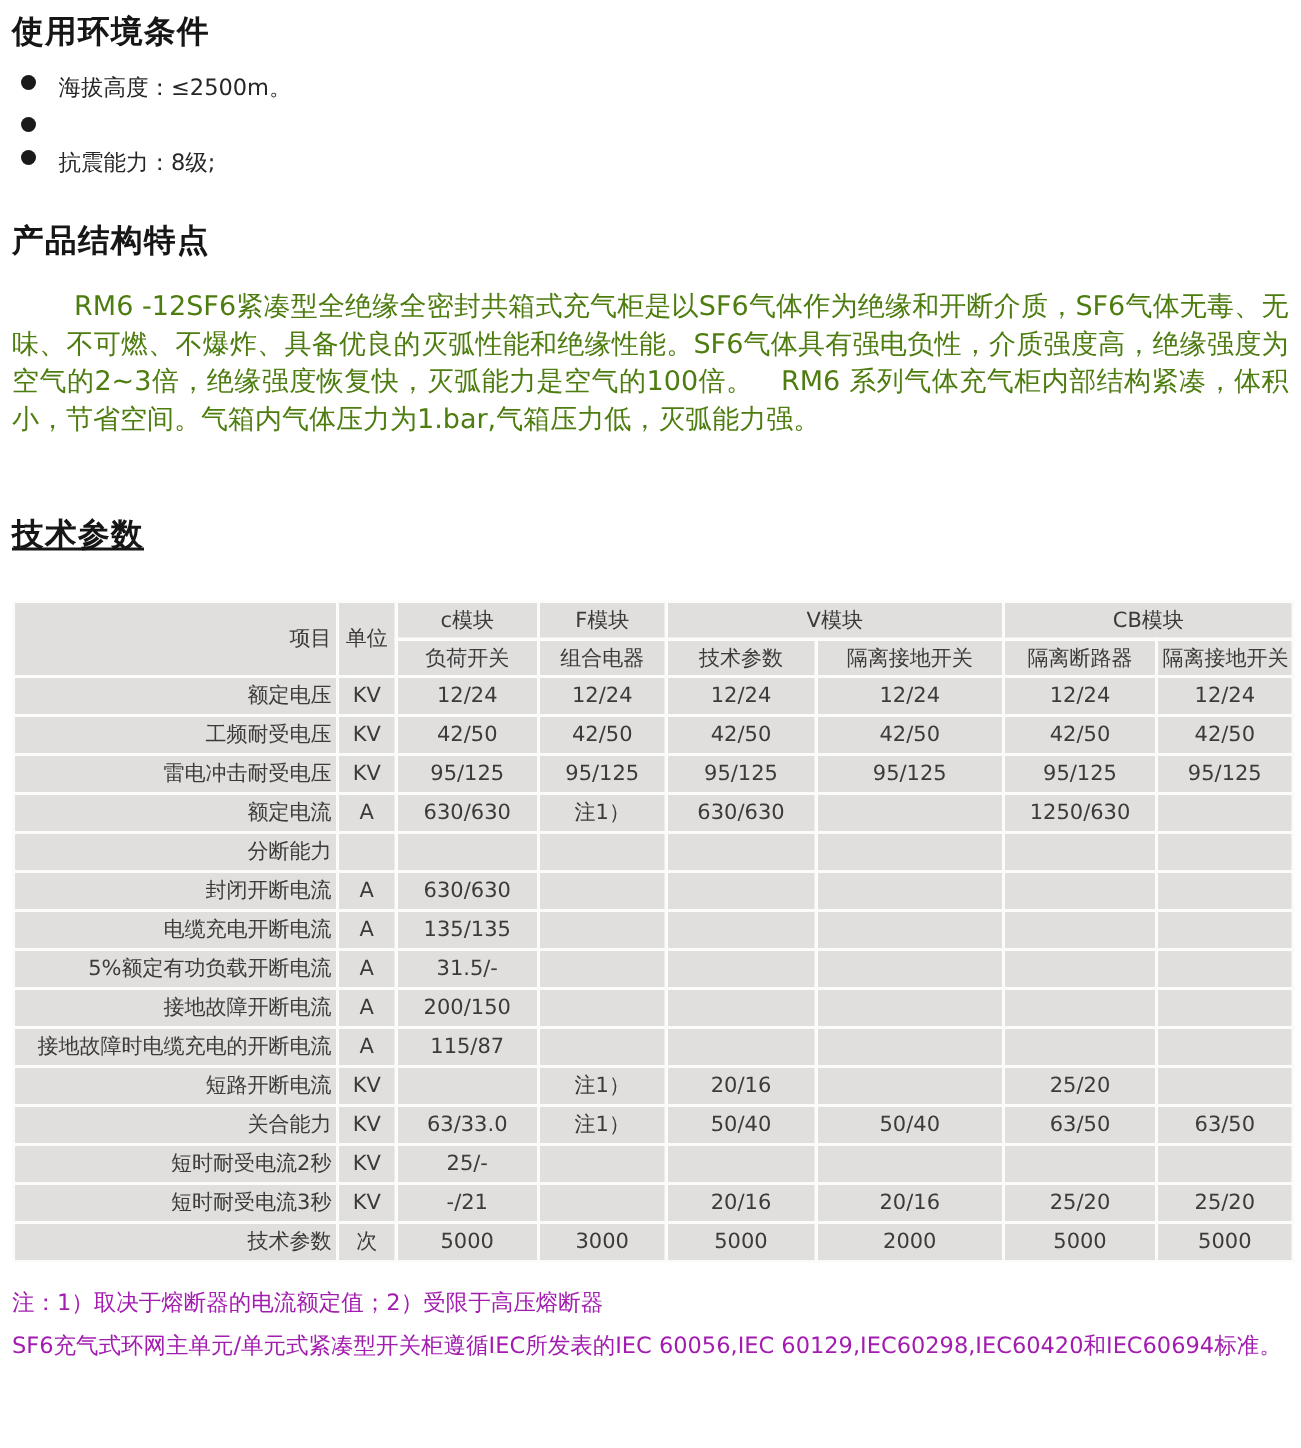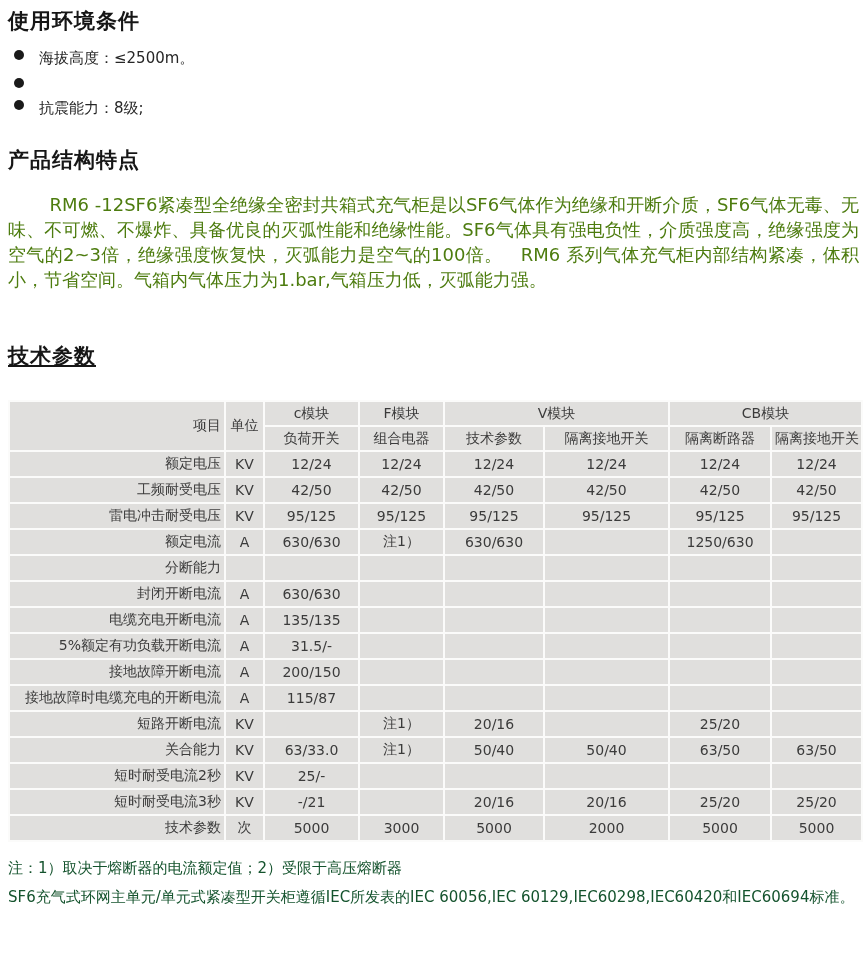--- a/index.html
+++ b/index.html
@@ -76,21 +76,21 @@
   .tech-table thead th { height: 25px; }
   .tech-table .col-item {
     text-align: right;
     padding-left: 14px;
   }
   .notes {
     margin-top: 12px;
   }
   .note-line {
     font-size: 15px;
-    color: #14532d;
+    color: #a21caf;
     line-height: 29px;
     margin: 0;
   }
 </style>
 </head>
 <body>
 
 <div class="page">
 
   <div>

